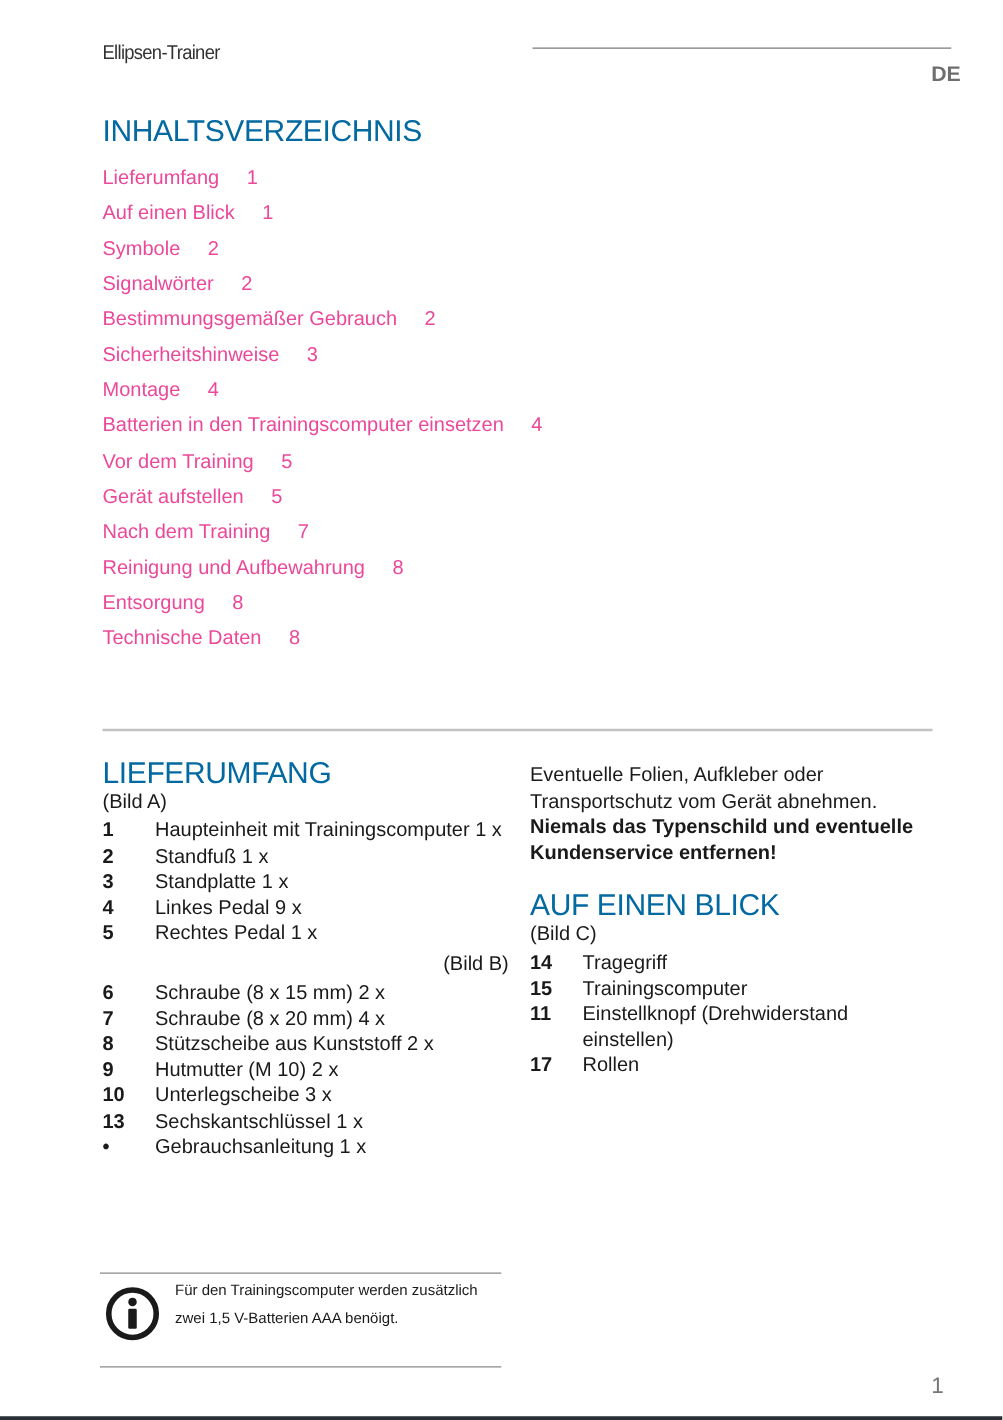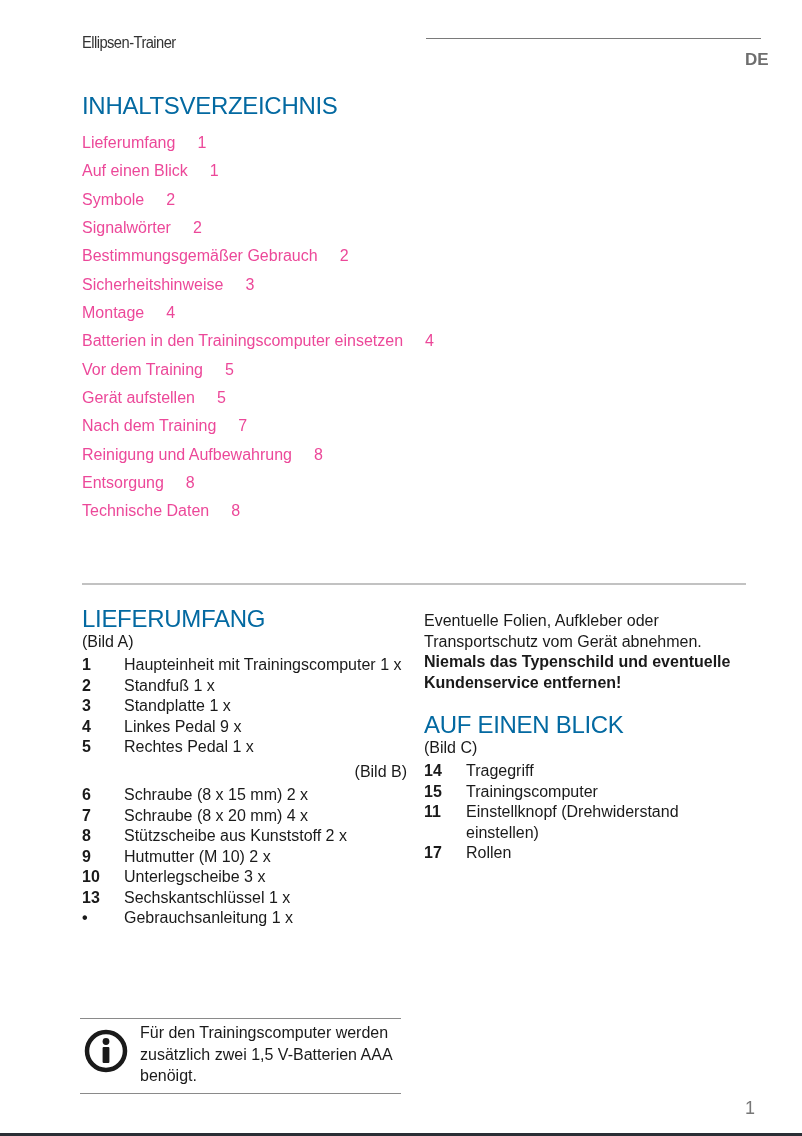--- a/index.html
+++ b/index.html
@@ -30,21 +30,21 @@
   .items .num { width: 26px; flex: none; font-weight: bold; }
   .items .txt { flex: 1; margin-left: 16px; }
   .items.right .num { width: 26px; }
   .gap-b { margin-top: 4px; text-align: right; }
   .note {
     left: 80px; top: 1018px; width: 321px; height: 74px;
     border-top: 1px solid #8a8a8a; border-bottom: 1px solid #8a8a8a;
     display: flex; align-items: flex-start;
   }
   .note-icon { width: 44px; height: 44px; margin: 10px 12px 0 4px; flex: none; }
-  .note-text { font-size: 16px; line-height: 21.5px; padding-top: 3px; color: #1a1a1a; }
+  .note-text { font-size: 12px; line-height: 21.5px; padding-top: 3px; color: #1a1a1a; }
   .bold { font-weight: bold; }
   .page-num { left: 745px; top: 1098px; font-size: 18px; color: #777; }
   .bottom-bar { left: 0; top: 1133px; width: 802px; height: 3px; background: #2a2e35; }
   .section2 { margin-top: 22px; }
 </style>
 </head>
 <body>
 
 <div class="abs header-title">Ellipsen-Trainer</div>
 <div class="abs header-rule"></div>

